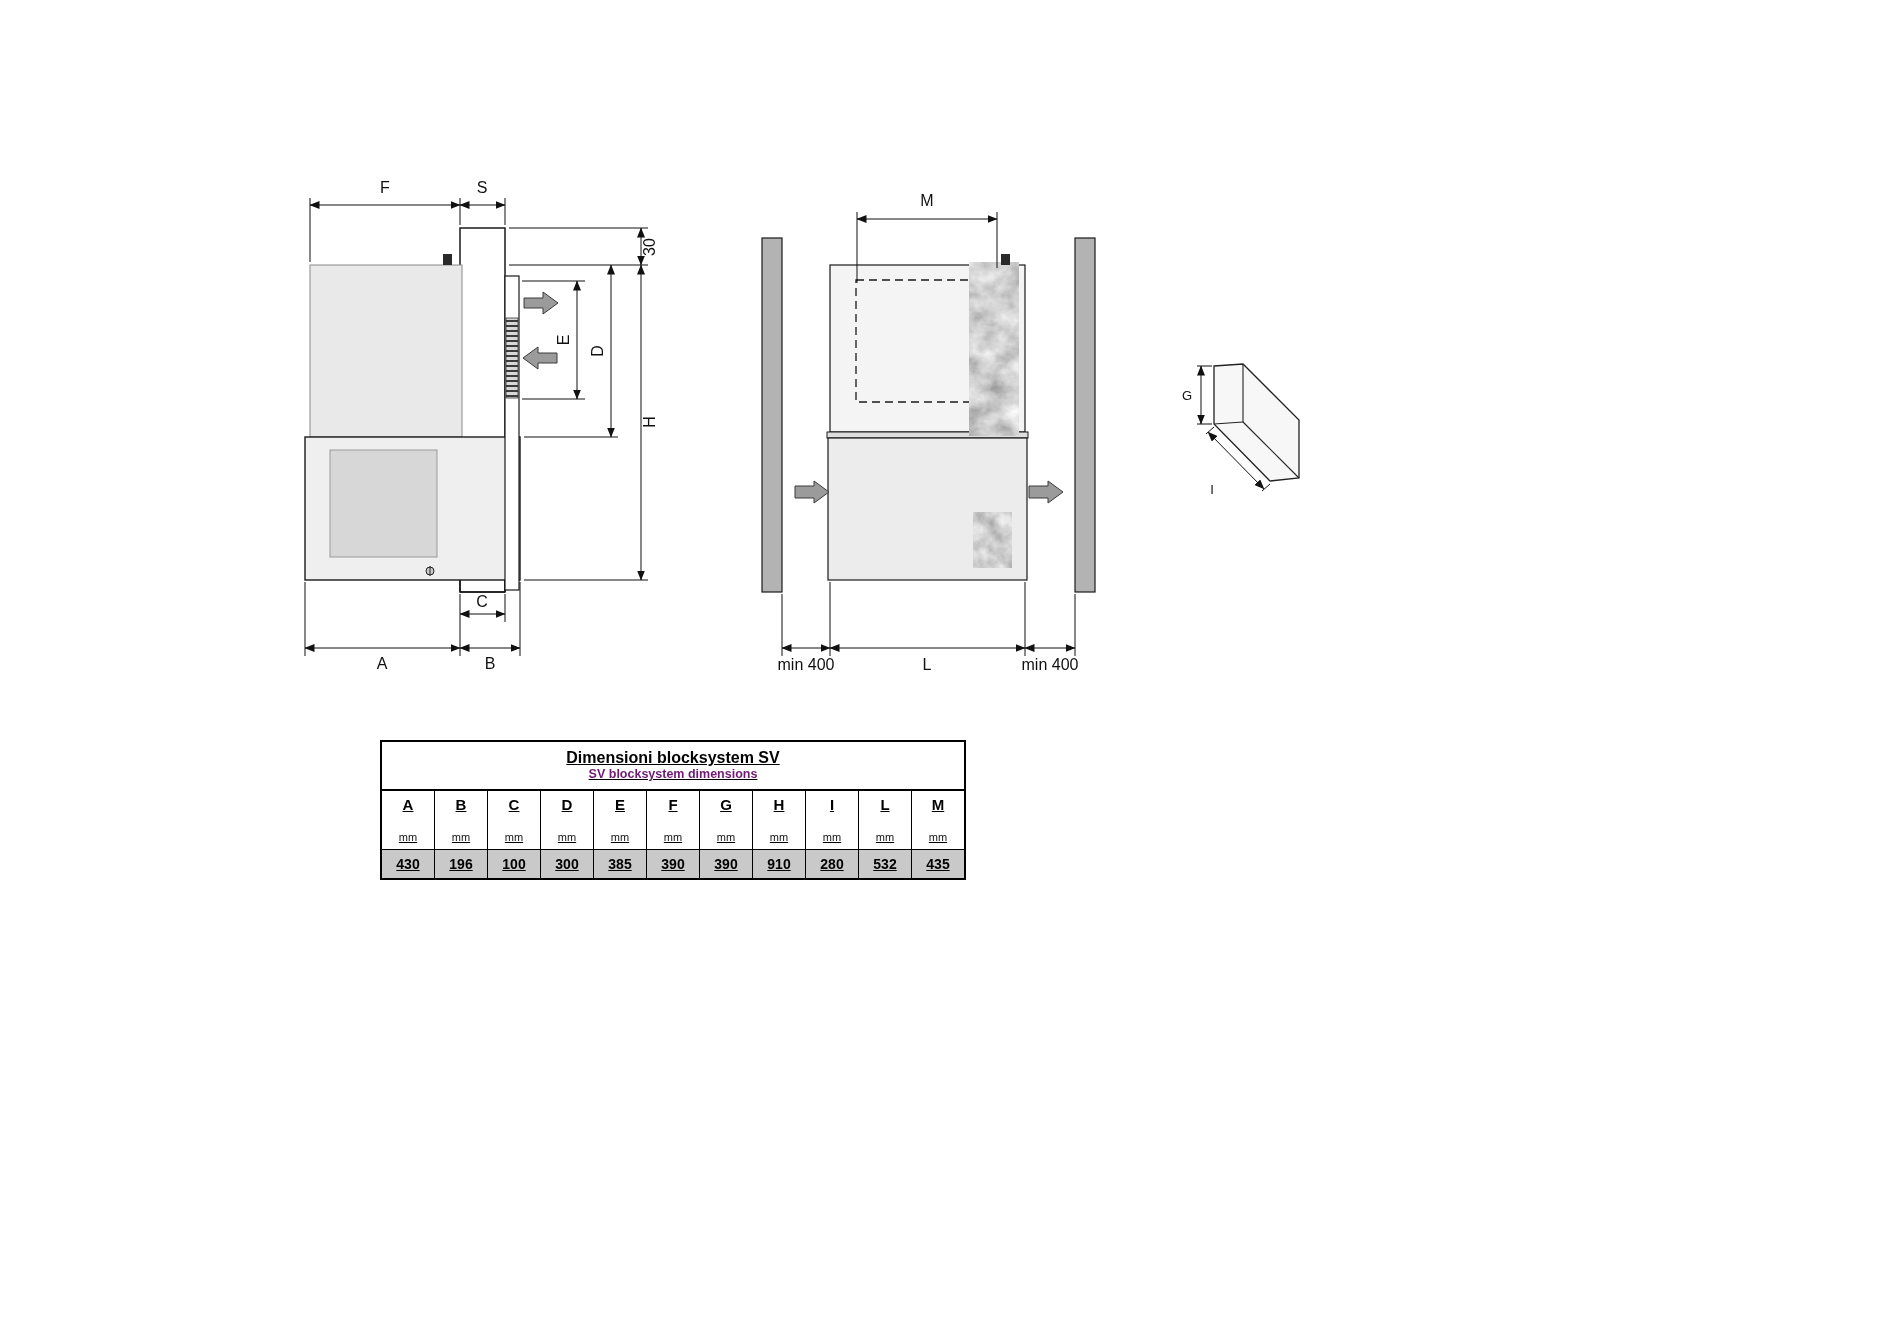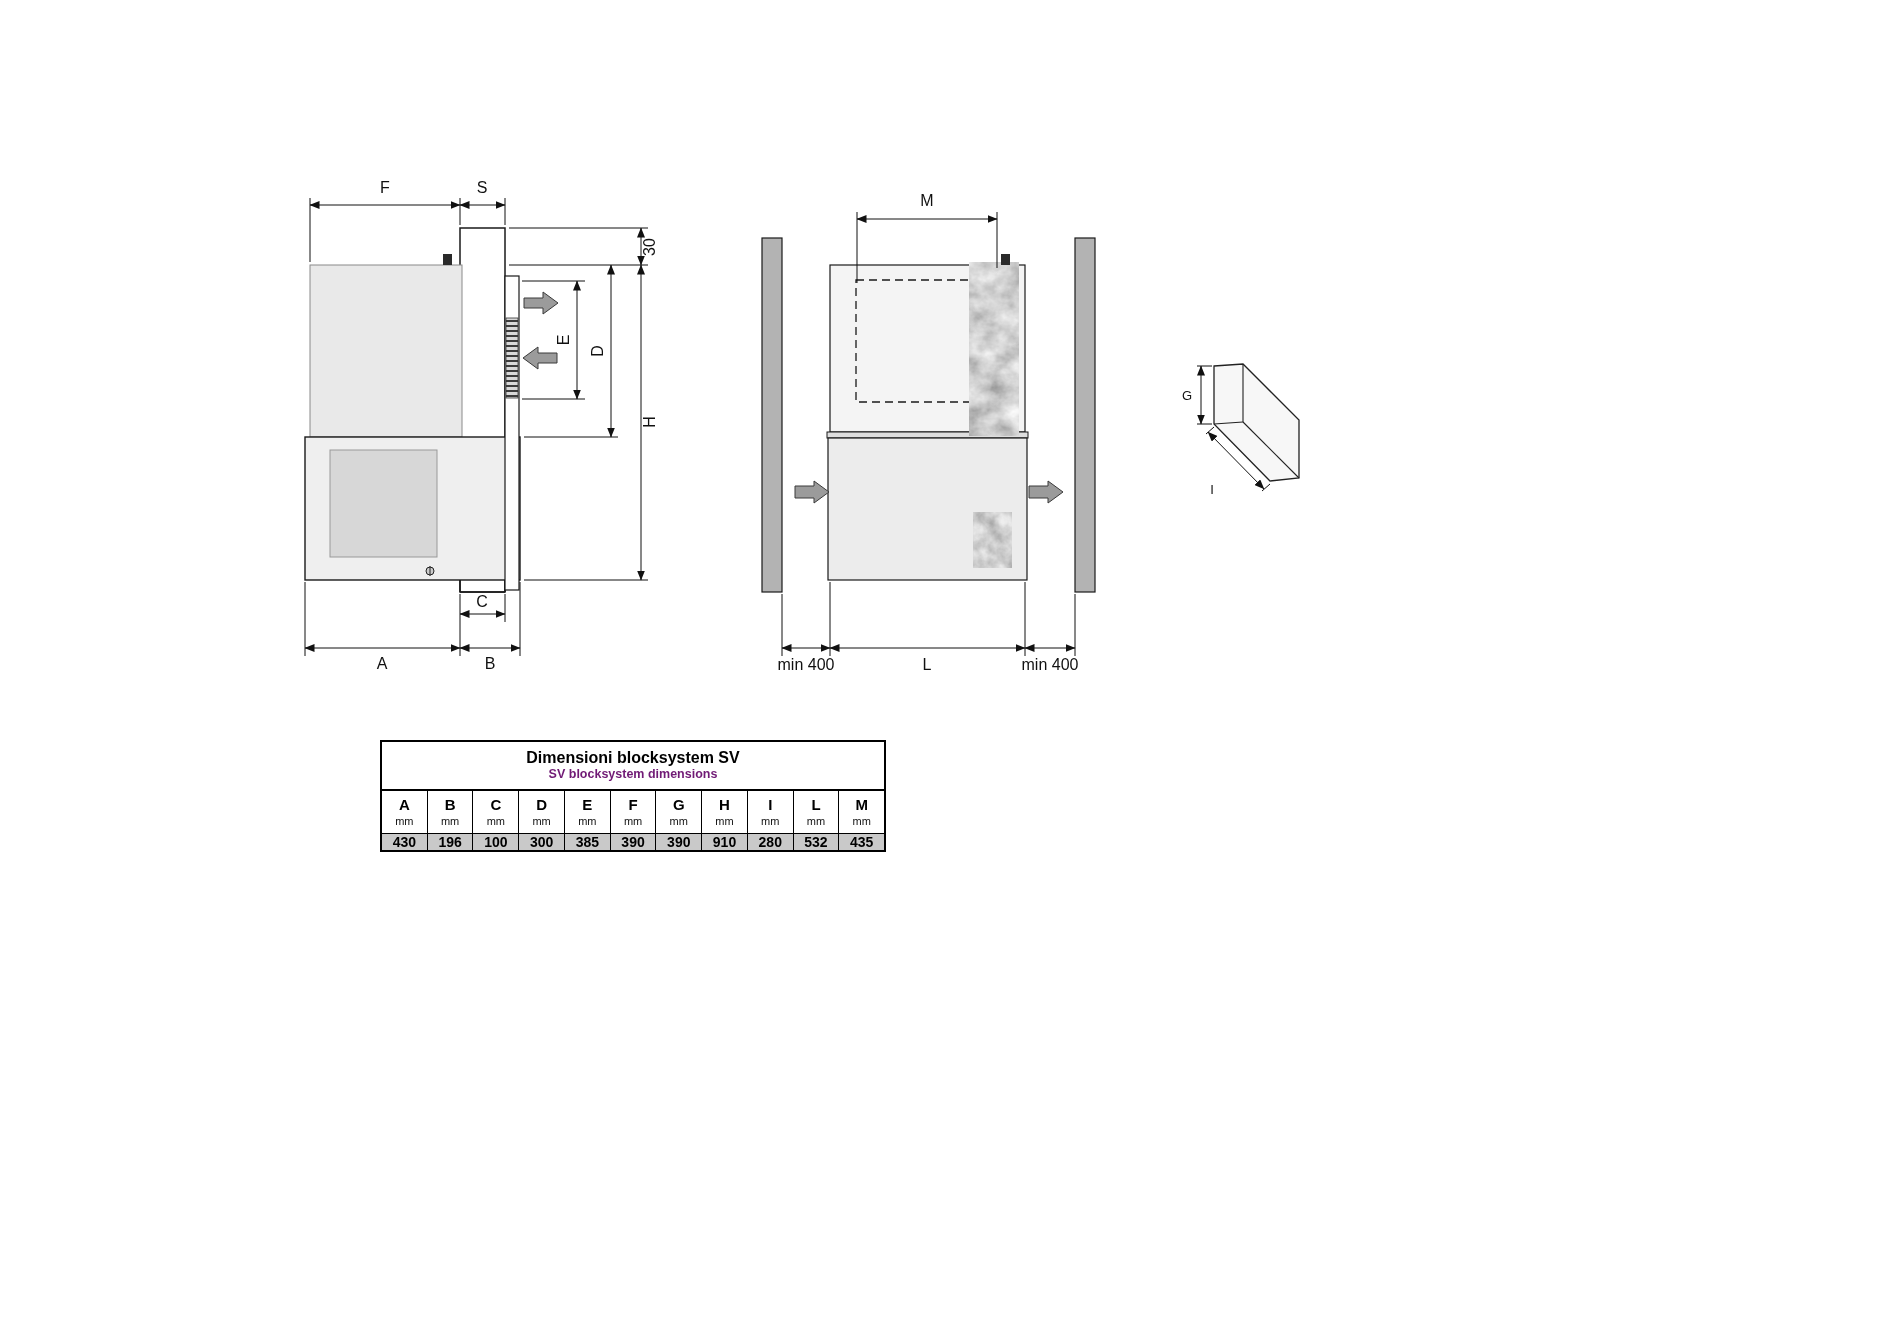--- a/index.html
+++ b/index.html
@@ -4,33 +4,33 @@
 <style>
   html,body{margin:0;padding:0;background:#fff;}
   .canvas{position:relative;width:1890px;height:1336px;background:#ffffff;overflow:hidden;
           font-family:"Liberation Sans",sans-serif;}
   .canvas svg{position:absolute;left:0;top:0;}
   svg text{font-family:"Liberation Sans",sans-serif;font-size:16px;fill:#111;}
   svg .dim line{stroke:#111;stroke-width:1;}
   svg .small-label{font-size:13px;}
 
   
-  .dim-table{position:absolute;left:380px;top:740px;width:506px;background:#fff;
-             border:2px solid #000;box-sizing:border-box;}
+  .dim-table{position:absolute;left:380px;top:740px;width:586px;background:#fff;
+             border:2px solid #000;box-sizing:border-box;text-decoration:underline;}
   .tbl-title{border-bottom:2px solid #000;text-align:center;padding:7px 0 6px;}
   .tbl-title .t1{font-weight:bold;font-size:16px;line-height:1.15;color:#000;}
   .tbl-title .t2{font-weight:bold;font-size:12.5px;line-height:1.25;color:#701a75;}
   .tbl-head{display:flex;}
   .tbl-head .cell{flex:1;border-right:1px solid #000;text-align:center;padding:5px 0 6px;}
   .tbl-head .cell:last-child{border-right:none;}
   .tbl-head .letter{font-weight:bold;font-size:15px;color:#000;}
-  .tbl-head .unit{font-size:11px;margin-top:2px;color:#111;}
+  .tbl-head .unit{font-size:11px;margin-top:18px;color:#111;}
   .tbl-vals{display:flex;border-top:1px solid #000;background:#c9c9c9;}
   .tbl-vals .cell{flex:1;border-right:1px solid #000;text-align:center;font-size:14px;
-                  font-weight:bold;padding:0 0;color:#000;}
+                  font-weight:bold;padding:6px 0;color:#000;}
   .tbl-vals .cell:last-child{border-right:none;}
 </style>
 </head>
 <body>
 
 <div class="canvas">
 
 <svg width="1890" height="1336" viewBox="0 0 1890 1336">
   <defs>
     <marker id="arrow" viewBox="0 0 10 8" refX="9.5" refY="4" markerWidth="10" markerHeight="8" orient="auto-start-reverse">

